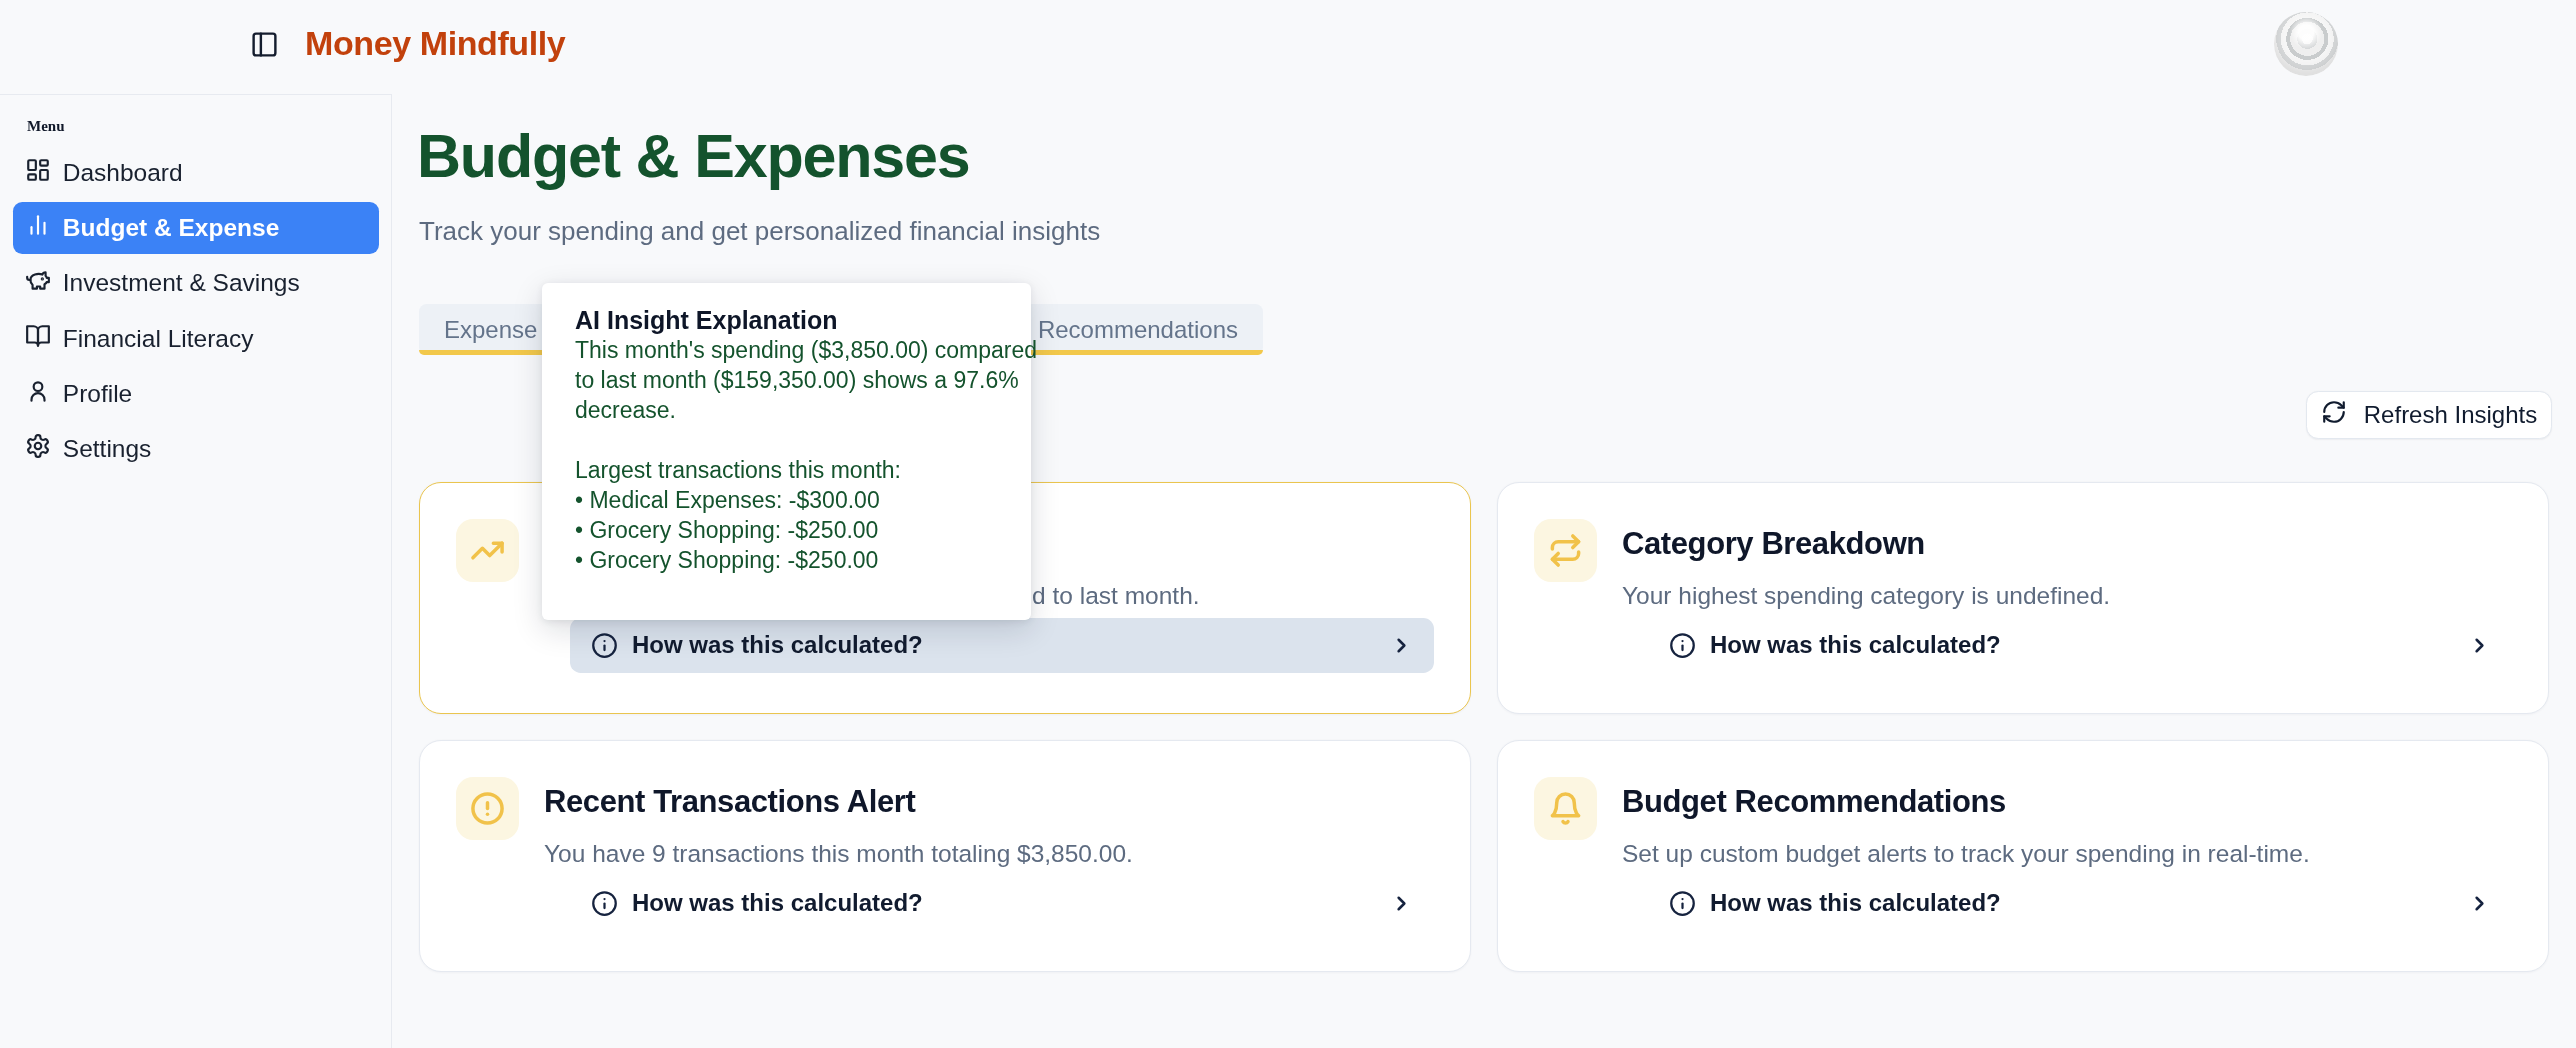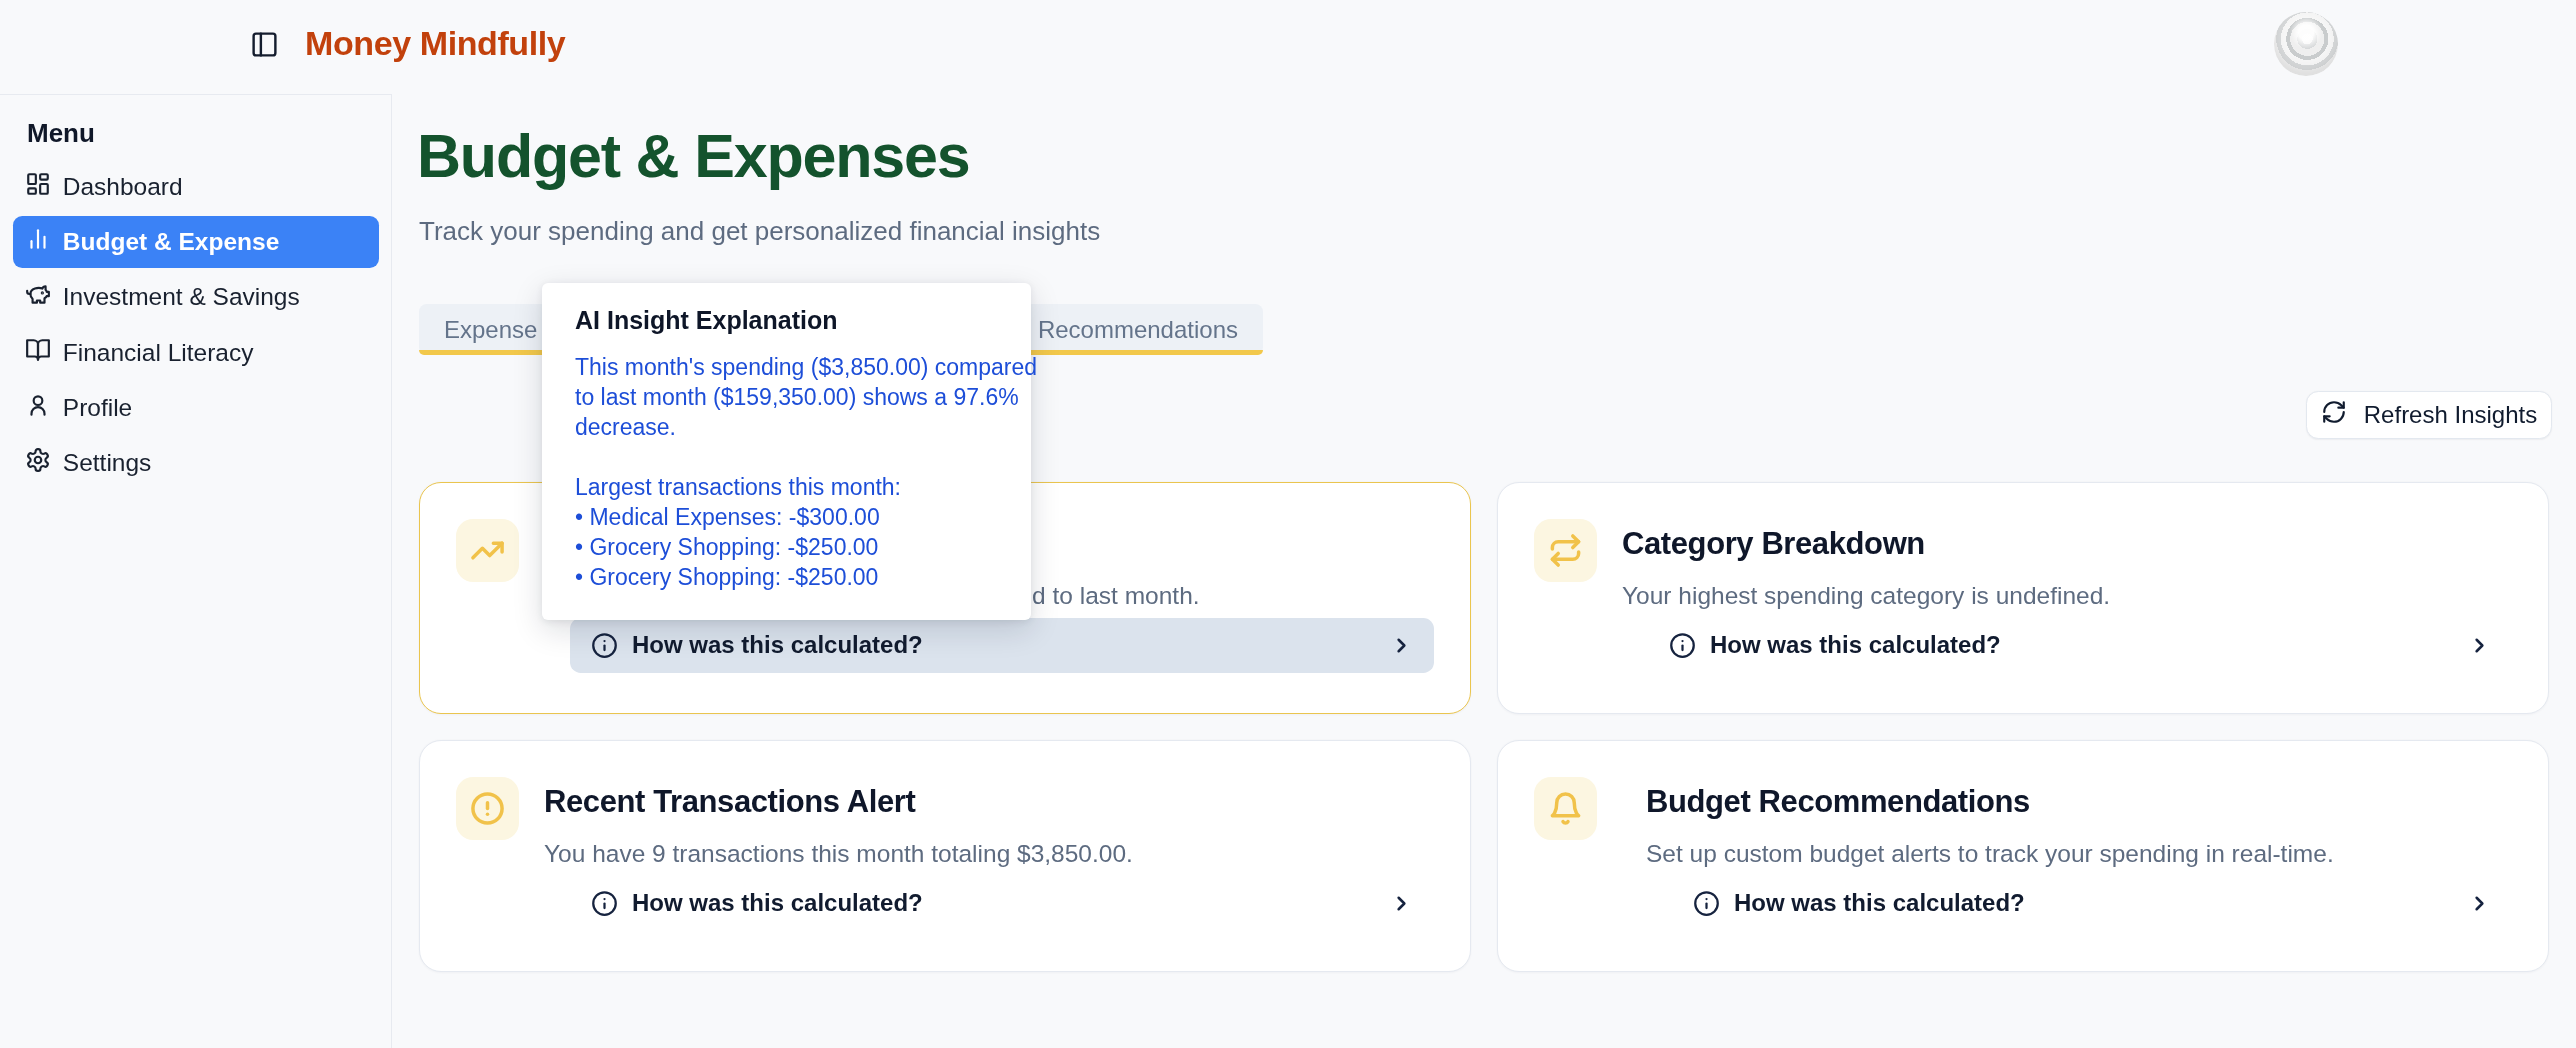--- a/index.html
+++ b/index.html
@@ -18,21 +18,21 @@
             cursor:pointer; overflow:hidden;
             background:
               radial-gradient(circle at 50% 32%, rgba(255,255,255,.95) 0 14%, rgba(255,255,255,0) 30%),
               repeating-radial-gradient(circle at 52% 42%, #f6f6f6 0 5.4px, #d7d9da 5.4px 10px, #efefef 10px 17px, #c9cccd 17px 21px),
               linear-gradient(180deg,#fafafa,#d9dbdc);
             box-shadow: inset 0 -6.1px 10.7px rgba(0,0,0,.08); }
 
   
   .sidebar { position:absolute; left:0; top:94px; width:392px; bottom:0;
              border-top:0.8px solid #e7eaf0; border-right:0.8px solid #e7eaf0; background:#f8f9fb; }
-  .menu-label { margin:23px 0 12.3px 27px; font-size:26px; font-weight:700; color:#101829; }
+  .menu-label { margin:23px 0 12.3px 27px; font-size:15px; font-weight:700; color:#101829;font-family:Liberation Serif, serif; }
   .nav { padding:0 12.3px 0 13px; }
   .nav-item { display:flex; align-items:center; height:52px; margin-bottom:3.1px; border-radius:9.2px;
               padding:0 12.3px; font-size:24.5px; font-weight:500; color:#19212f; cursor:pointer; }
   .nav-item svg { width:26px; height:26px; margin-right:11.5px; flex:none; }
   .nav-item.active { background:#3b82f6; color:#ffffff; font-weight:700; }
 
   
   .page-title { position:absolute; left:417px; top:121px; font-size:61px; font-weight:700;
                 color:#14532d; letter-spacing:-1.2px;text-align:center; }
   .page-subtitle { position:absolute; left:419px; top:216px; font-size:26px; color:#5d6b80; }
@@ -53,40 +53,40 @@
   .refresh-btn svg { width:26px; height:26px; }
 
   
   .card { position:absolute; width:1052px; height:232px; background:#fff; border:0.8px solid #e5e9f0;
           border-radius:22px; padding:34px 36px; display:flex; align-items:flex-start;
           box-shadow:0 0.8px 2.3px rgba(16,24,40,.04); }
   .card.accent { border:1.5px solid #eac54f; }
   .card.pos-1 { left:419px;  top:482px; }
   .card.pos-2 { left:1497px; top:482px; }
   .card.pos-3 { left:419px;  top:740px; }
-  .card.pos-4 { left:1497px; top:740px;gap:24px; }
+  .card.pos-4 { left:1497px; top:740px; }
   .icon-tile { width:63px; height:63px; border-radius:17px; background:#fcf6e1; color:#f1c24a;
                display:flex; align-items:center; justify-content:center; flex:none; margin-top:1.5px; }
   .icon-tile svg { width:35px; height:35px; }
   .card-body { flex:1; margin-left:25px; min-width:0; }
   .card-title { font-size:31px; font-weight:700; color:#0f172a; line-height:38px; min-height:38px;
                 margin-top:7.7px; letter-spacing:-0.4px; white-space:nowrap; }
   .card-text { margin-top:17px; font-size:24.5px; color:#5d6b80; line-height:31px; white-space:nowrap; }
   .card-link { margin-top:7px; height:55px; border-radius:10.7px; display:flex; align-items:center;
                padding:0 21px; font-size:24px; font-weight:600; color:#111b2f; cursor:pointer;margin-left:26px; }
   .card-link.highlight { background:#dbe3ed; }
   .card-link .info { width:27px; height:27px; margin-right:14px; flex:none; color:#16233f; }
   .card-link .chev { margin-left:auto; width:23px; height:23px; color:#16233f; flex:none; }
 
   
   .tooltip { position:absolute; left:542px; top:283px; width:489px; min-height:337px; background:#fff;
              border-radius:6px; padding:23px 33px 26px; z-index:40;
              box-shadow:0 9.2px 31px rgba(15,23,42,.14), 0 1.5px 7.7px rgba(15,23,42,.08); }
   .tooltip-title { font-size:25px; font-weight:700; color:#0e1628; }
-  .tooltip-body { margin-top:17px; font-size:23px; line-height:30px; color:#1d4ed8; white-space:pre; }
+  .tooltip-body { font-size:23px; line-height:30px; color:#14532d; white-space:pre; }
 </style>
 </head>
 <body>
 
 <div id="app">
 
   <button class="header-toggle">
     <span>
       <svg viewBox="0 0 24 24" fill="none" stroke="currentColor" stroke-width="2" stroke-linecap="round" stroke-linejoin="round" width="29" height="29">
           <rect x="3" y="3" width="18" height="18" rx="2"></rect>

